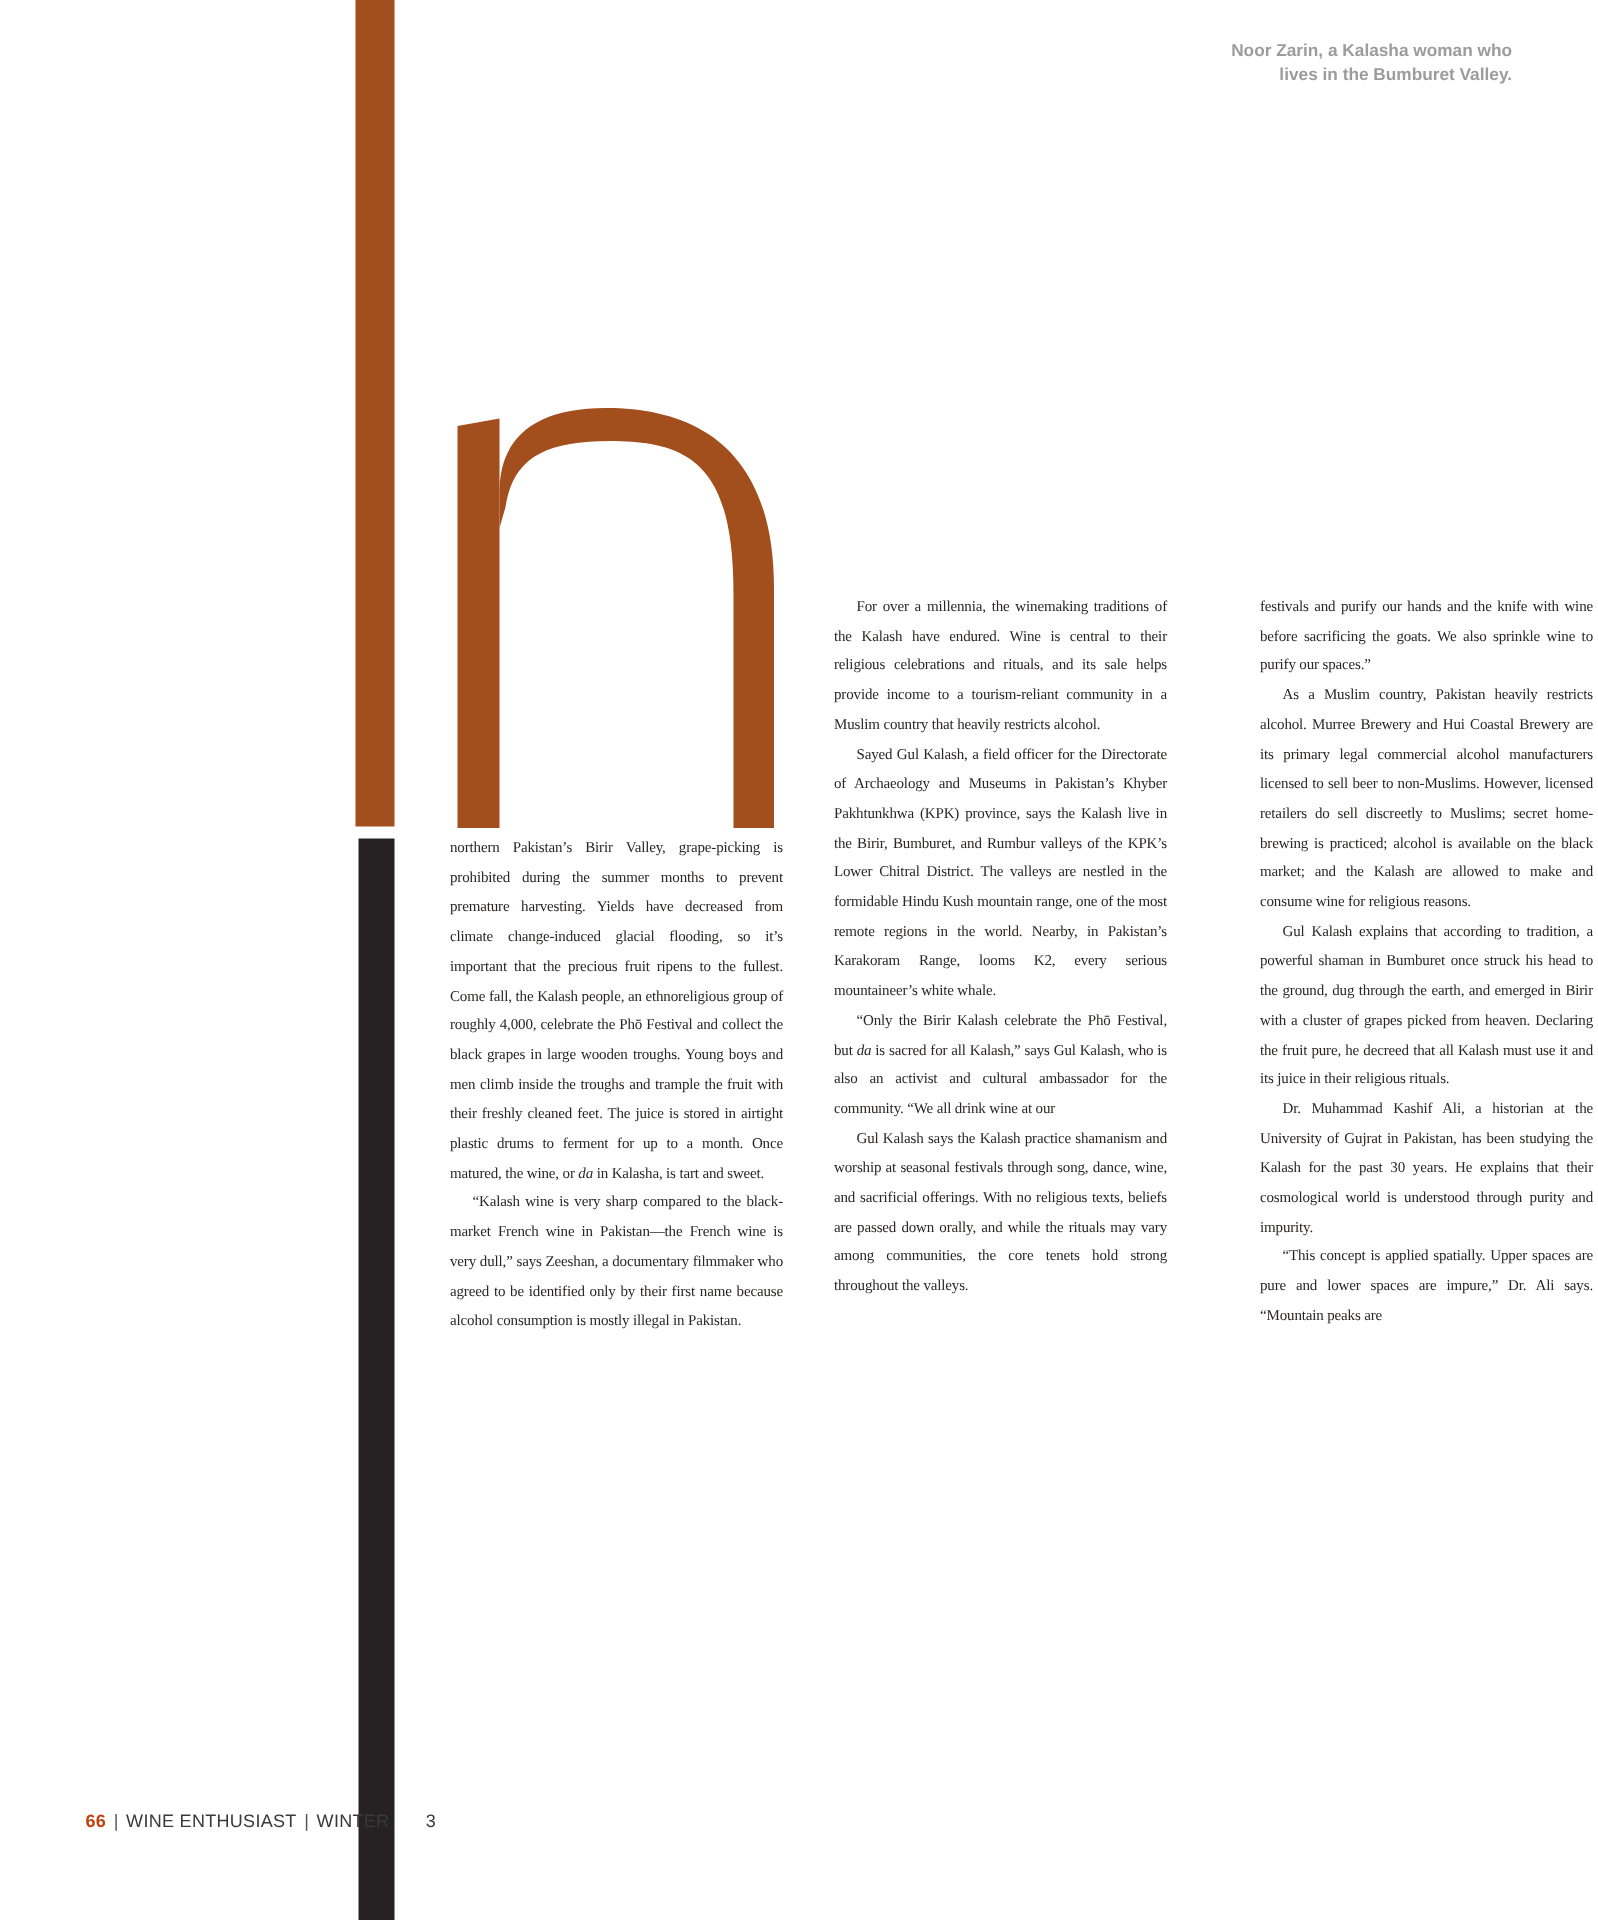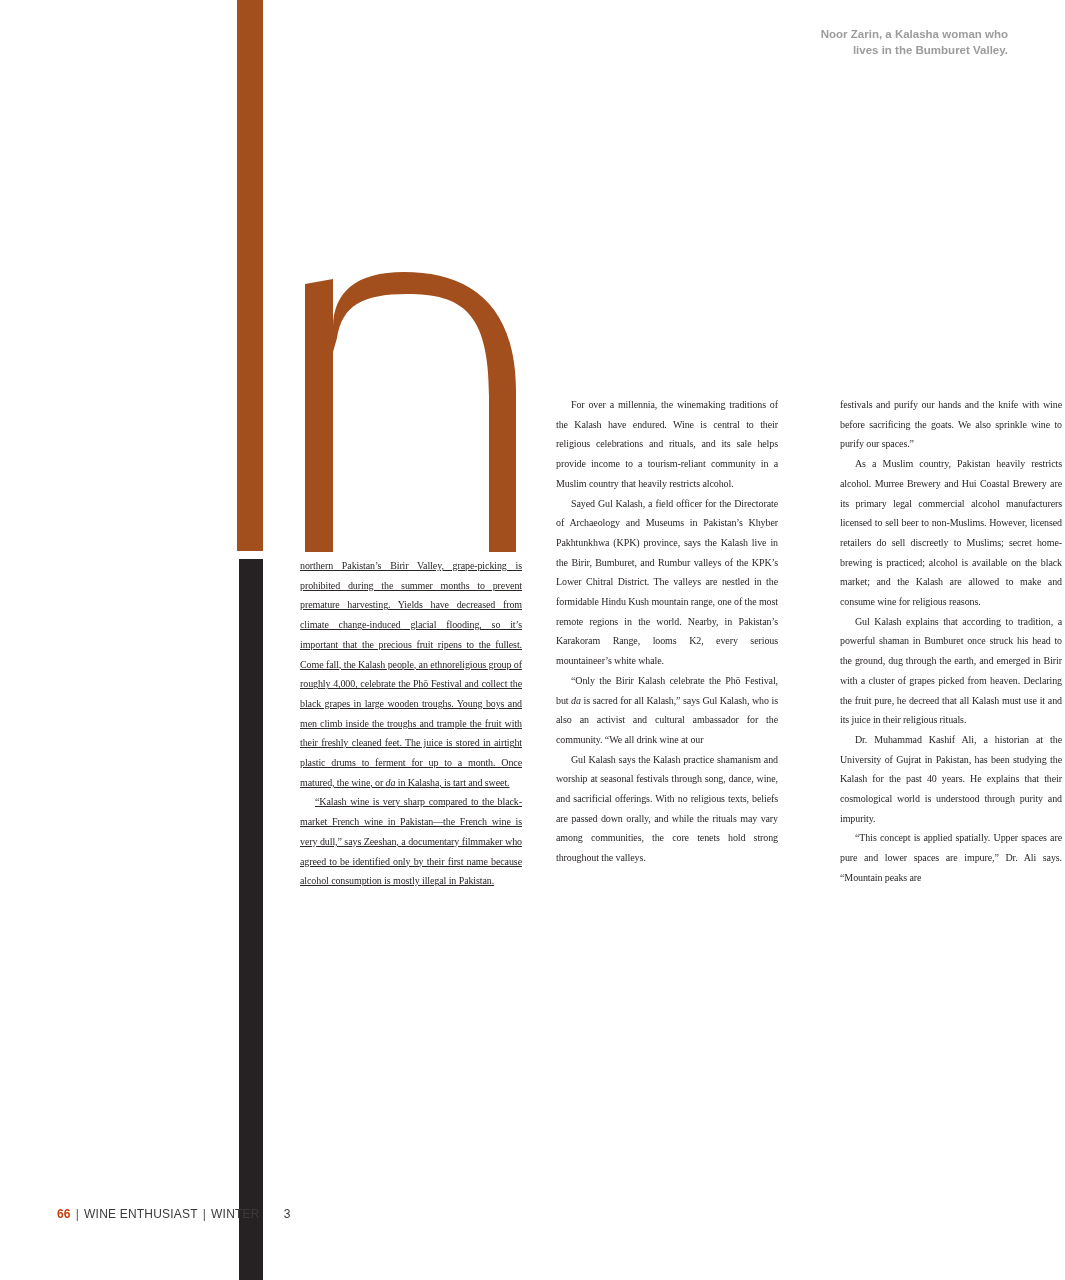--- a/index.html
+++ b/index.html
@@ -45,21 +45,21 @@
     width:222px;
     font-size:10px;
     line-height:19.7px;
     text-align:justify;
     color:#2b2626;
     letter-spacing:-0.1px;
   }
   .col p{margin:0;}
   .col p.indent{text-indent:15px;}
   .col em{font-style:italic;}
-  .col1{left:300px;top:556px;text-decoration:underline;}
+  .col1{left:300px;top:556px;}
   .col2{left:556px;top:395px;}
   .col3{left:840px;top:395px;}
   
   .footer{
     position:absolute;
     left:57px;top:1207px;
     font-family:"Liberation Sans",sans-serif;
     font-size:12px;
     letter-spacing:0.2px;
     color:#3a3a3a;
@@ -95,21 +95,21 @@
   <div class="col col2" style="color: rgb(43, 38, 38);">
       <p class="indent"><span>For over a millennia, the winemaking traditions of the Kalash have endured. Wine is central to their religious celebrations and rituals, and its sale helps provide income to a tourism-reliant community in a Muslim country that heavily restricts alcohol.</span></p>
       <p class="indent"><span>Sayed Gul Kalash, a field officer for the Directorate of Archaeology and Museums in Pakistan’s Khyber Pakhtunkhwa (KPK) province, says the Kalash live in the Birir, Bumburet, and Rumbur valleys of the KPK’s Lower Chitral District. The valleys are nestled in the formidable Hindu Kush mountain range, one of the most remote regions in the world. Nearby, in Pakistan’s Karakoram Range, looms K2, every serious mountaineer’s white whale.</span></p>
       <p class="indent"><span>“Only the Birir Kalash celebrate the Phō Festival, but </span><em>da</em><span> is sacred for all Kalash,” says Gul Kalash, who is also an activist and cultural ambassador for the community. “We all drink wine at our</span></p>
       <p class="indent"><span>Gul Kalash says the Kalash practice shamanism and worship at seasonal festivals through song, dance, wine, and sacrificial offerings. With no religious texts, beliefs are passed down orally, and while the rituals may vary among communities, the core tenets hold strong throughout the valleys.</span></p>
     </div>
   <div class="col col3" style="color: rgb(43, 38, 38);">
       <p><span>festivals and purify our hands and the knife with wine before sacrificing the goats. We also sprinkle wine to purify our spaces.”</span></p>
       <p class="indent"><span>As a Muslim country, Pakistan heavily restricts alcohol. Murree Brewery and Hui Coastal Brewery are its primary legal commercial alcohol manufacturers licensed to sell beer to non-Muslims. However, licensed retailers do sell discreetly to Muslims; secret home-brewing is practiced; alcohol is available on the black market; and the Kalash are allowed to make and consume wine for religious reasons.</span></p>
       <p class="indent"><span>Gul Kalash explains that according to tradition, a powerful shaman in Bumburet once struck his head to the ground, dug through the earth, and emerged in Birir with a cluster of grapes picked from heaven. Declaring the fruit pure, he decreed that all Kalash must use it and its juice in their religious rituals.</span></p>
-      <p class="indent"><span>Dr. Muhammad Kashif Ali, a historian at the University of Gujrat in Pakistan, has been studying the Kalash for the past 40 years. He explains that their cosmological world is understood through purity and impurity.</span></p>
+      <p class="indent"><span>Dr. Muhammad Kashif Ali, a historian at the University of Gujrat in Pakistan, has been studying the Kalash for the past 30 years. He explains that their cosmological world is understood through purity and impurity.</span></p>
       <p class="indent"><span>“This concept is applied spatially. Upper spaces are pure and lower spaces are impure,” Dr. Ali says. “Mountain peaks are</span></p>
     </div>
 
   <div class="footer">
     <span class="num">66</span><span class="sep">|</span><span>WINE ENTHUSIAST</span><span class="sep">|</span><span>WINTER</span>&nbsp;<span class="on-bar">202</span><span class="after-bar">3</span>
   </div>
 
 </div>
 
 </body></html>

